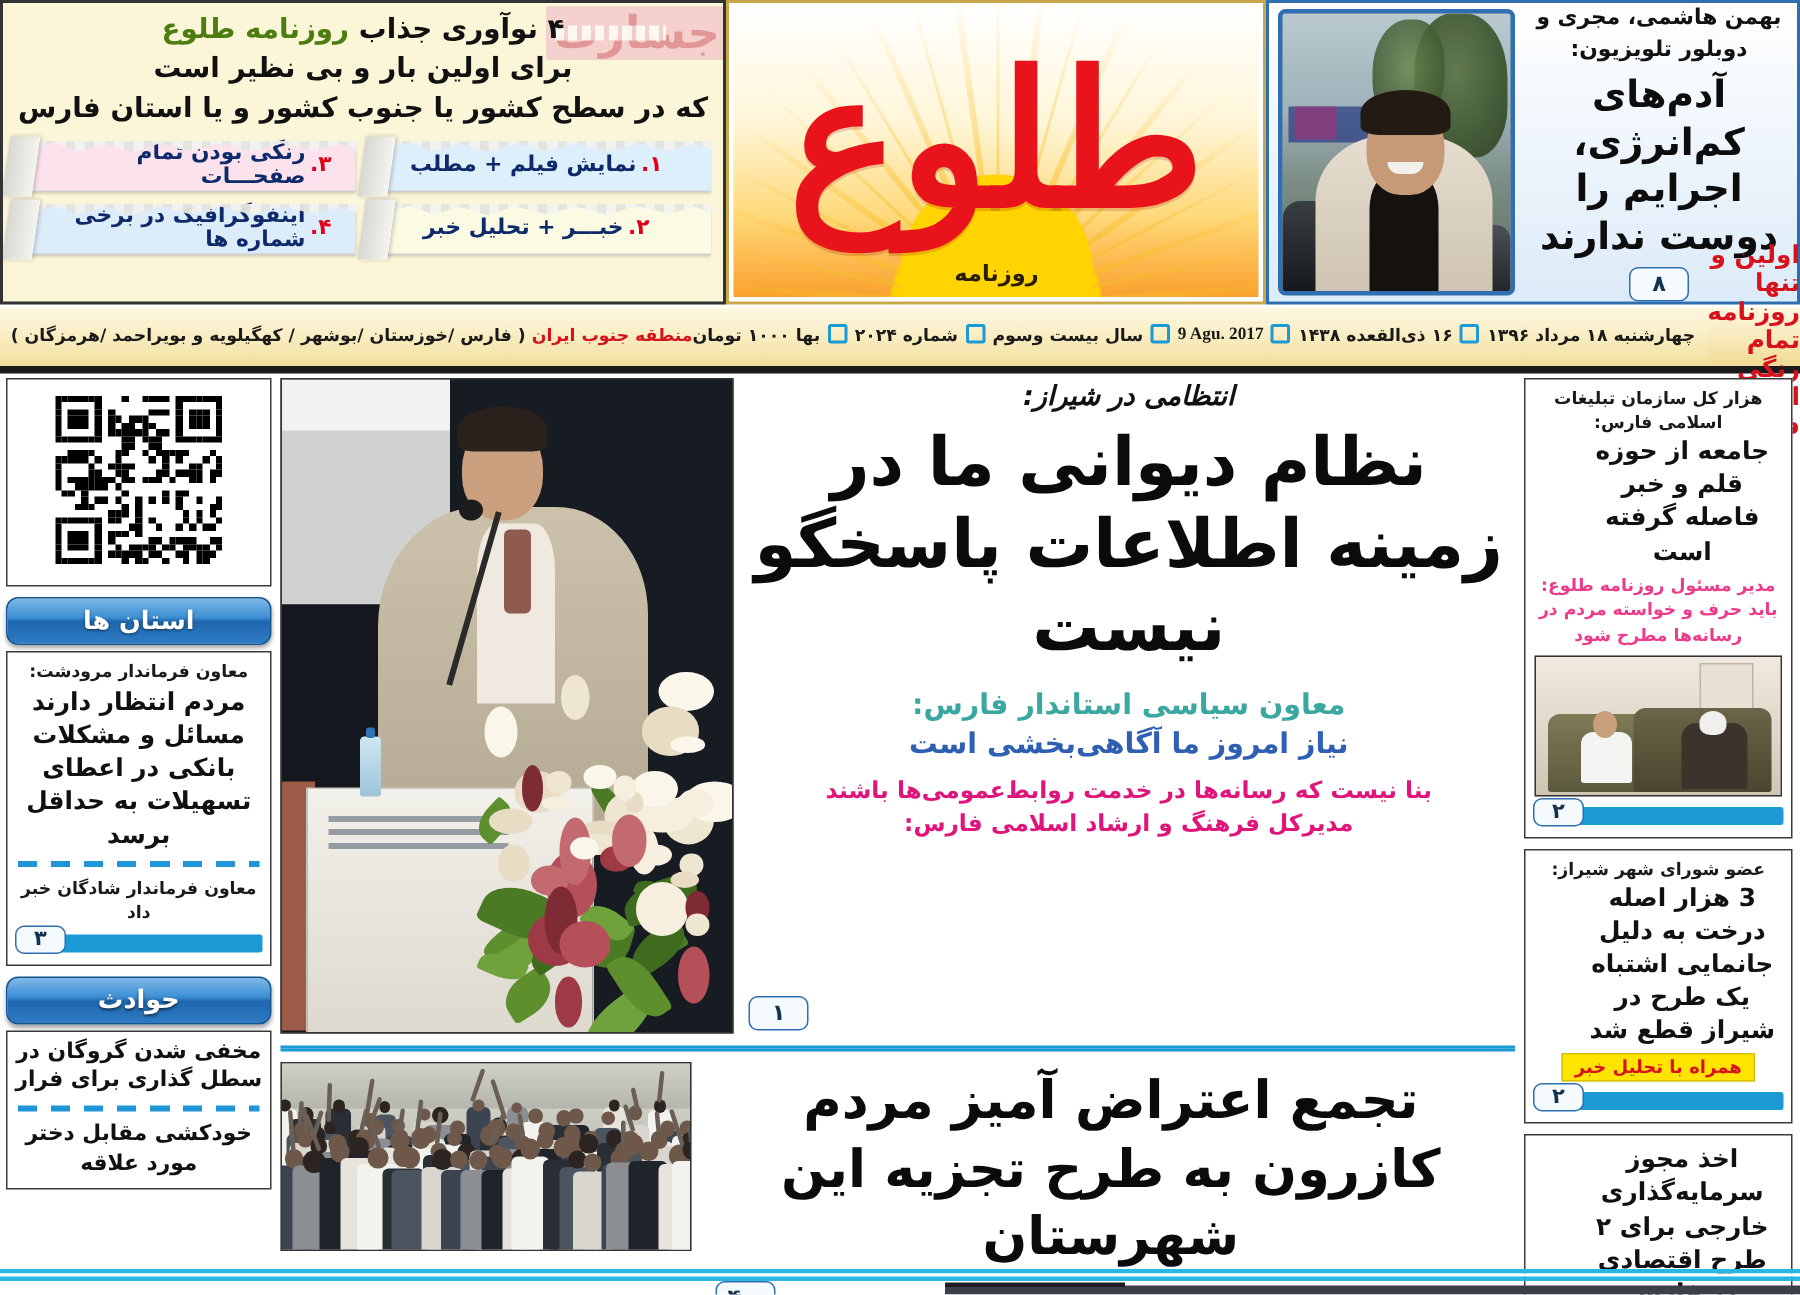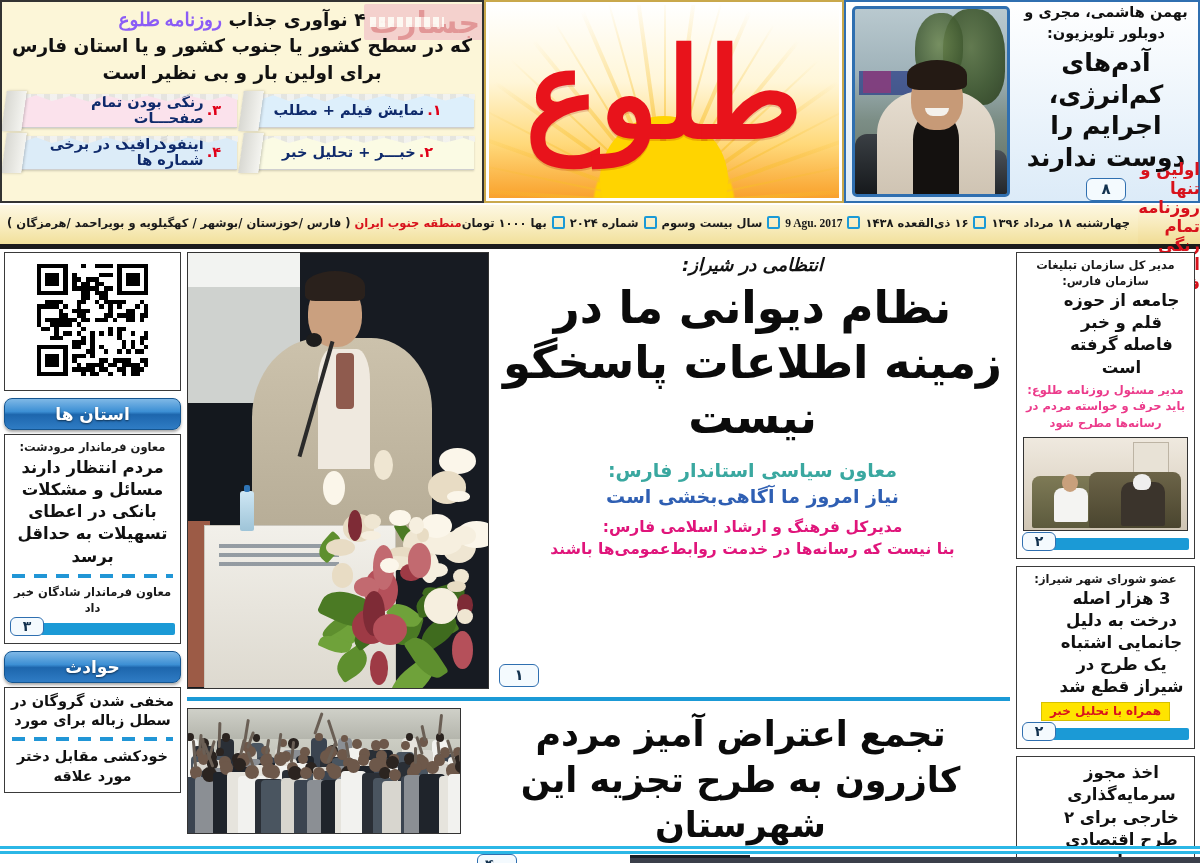--- a/index.html
+++ b/index.html
@@ -89,21 +89,21 @@
   }
   .jesarat {
     position:absolute; right:-4px; top:2px; width:116px; height:36px;
     background:#f3c7cb; opacity:.78; border-radius:2px;
     display:flex; align-items:center; justify-content:flex-start; padding-right:6px;
   }
   .jesarat span { font-size:30px; font-weight:900; color:#c8424c; opacity:.55; letter-spacing:-2px;}
   .jesarat .strip{ position:absolute; left:6px; top:13px; width:74px; height:10px;
      background:repeating-linear-gradient(90deg,#ffffff 0 6px,#f3c7cb 6px 9px); opacity:.9;}
   .promo-right-head { position:relative; z-index:3; text-align:center; font-size:18.5px; font-weight:900; color:#111; line-height:1.42; }
-  .promo-right-head .red { color:#8b5cf6;font-family:Liberation Serif, serif; }
+  .promo-right-head .red { color:#4d7c0f; }
   .features { position:relative; z-index:3; margin-top:8px; display:grid; grid-template-columns:1fr 1fr; grid-gap:8px 10px; }
   .feat {
     position:relative; height:34px; box-sizing:border-box;
     display:flex; align-items:center; justify-content:center;
     font-size:14.5px; font-weight:900; color:#0f2a6b; padding:0 16px 0 10px;
     border-bottom:1px solid #cfcfcf;
     box-shadow:0 1px 2px rgba(0,0,0,.18);
   }
   .feat .num { color:#e00018; margin-left:3px; }
   .feat.f1 { background:#ddeffb; }
@@ -308,34 +308,35 @@
             <div class="ray" style="transform: rotate(39.0909deg); width: 4px;"></div>
             <div class="ray" style="transform: rotate(46.9091deg); width: 2px;"></div>
             <div class="ray" style="transform: rotate(54.7273deg); width: 4px;"></div>
             <div class="ray" style="transform: rotate(62.5455deg); width: 2px;"></div>
             <div class="ray" style="transform: rotate(70.3636deg); width: 4px;"></div>
             <div class="ray" style="transform: rotate(78.1818deg); width: 2px;"></div>
             <div class="ray" style="transform: rotate(86deg); width: 4px;"></div>
           </div>
         <div class="sun"></div>
         <div class="logo-word">طلوع</div>
+        <div class="logo-sub">روزنامه</div>
       </div>
     </div>
 
     <div class="promo-right">
       <div class="jesarat">
         <span>جسارت</span>
         <div class="strip"></div>
       </div>
       <div class="promo-right-head">
         <div>
           <span>۴ نوآوری جذاب </span><span class="red">روزنامه طلوع</span>
         </div>
+        <div>برای اولین بار و بی نظیر است</div>
         <div>که در سطح کشور یا جنوب کشور و یا استان فارس</div>
-        <div>برای اولین بار و بی نظیر است</div>
       </div>
       <div class="features">
         <div class="feat f1">
           <span class="num">۱.</span>
           <span>نمایش فیلم + مطلب</span>
         </div>
         <div class="feat f3">
           <span class="num">۳.</span>
           <span>رنگی بودن تمام صفحـــات</span>
         </div>
@@ -374,21 +375,21 @@
         <span class="blk">( فارس /خوزستان /بوشهر / کهگیلویه و بویراحمد /هرمزگان )</span>
       </div>
     </div>
   </div>
 
   <div class="body-grid">
 
     <div class="col-right">
 
       <div class="panel">
-        <div class="r-kicker">مدیر کل سازمان تبلیغات سازمان فارس:</div>
+        <div class="r-kicker">هزار کل سازمان تبلیغات اسلامی فارس:</div>
         <div class="r-head">جامعه از حوزه قلم و خبر فاصله گرفته است</div>
         <div class="r-pink">مدیر مسئول روزنامه طلوع: باید حرف و خواسته مردم در رسانه‌ها مطرح شود</div>
         <div class="r-photo">
           <div class="rp-wall"></div>
             <div class="rp-door"></div>
           <div class="rp-sofa"></div>
             <div class="rp-sofa2"></div>
           <div class="rp-p1b"></div>
             <div class="rp-p1h"></div>
           <div class="rp-p2b"></div>
@@ -430,22 +431,22 @@
 
       <div class="lead-wrap">
         <div class="lead-text">
           <div class="lead-kicker">انتظامی در شیراز:</div>
           <div class="lead-head">نظام دیوانی ما در زمینه اطلاعات پاسخگو نیست</div>
           <div class="sub-a">
             <div>معاون سیاسی استاندار فارس:</div>
             <div class="c2">نیاز امروز ما آگاهی‌بخشی است</div>
           </div>
           <div class="sub-b">
+            <div>بنا نیست که رسانه‌ها در خدمت روابط‌عمومی‌ها باشند</div>
             <div>مدیرکل فرهنگ و ارشاد اسلامی فارس:</div>
-            <div>بنا نیست که رسانه‌ها در خدمت روابط‌عمومی‌ها باشند</div>
           </div>
           <div class="pagebadge lead-badge">۱</div>
         </div>
 
         <div class="lead-photo">
           <div class="lp-dark"></div>
             <div class="lp-wallL"></div>
             <div class="lp-wallL2"></div>
             <div class="lp-darkL"></div>
           <div class="lp-suit"></div>
@@ -1030,21 +1031,21 @@
         <div class="blue-footer">
           <div class="bar"></div>
           <div class="bdg">۳</div>
         </div>
       </div>
 
       <div class="sect-tab">
         <span>حوادث</span>
       </div>
       <div class="panel">
-        <div class="head-sm">مخفی شدن گروگان در سطل زباله برای مورد</div>
+        <div class="head-sm">مخفی شدن گروگان در سطل گذاری برای فرار</div>
         <div class="dashrule"></div>
         <div class="head-sm">خودکشی مقابل دختر مورد علاقه</div>
 
       </div>
     </div>
   </div>
 
   <div class="foot-rules">
     <div class="fr1"></div>
       <div class="fr2"></div>

